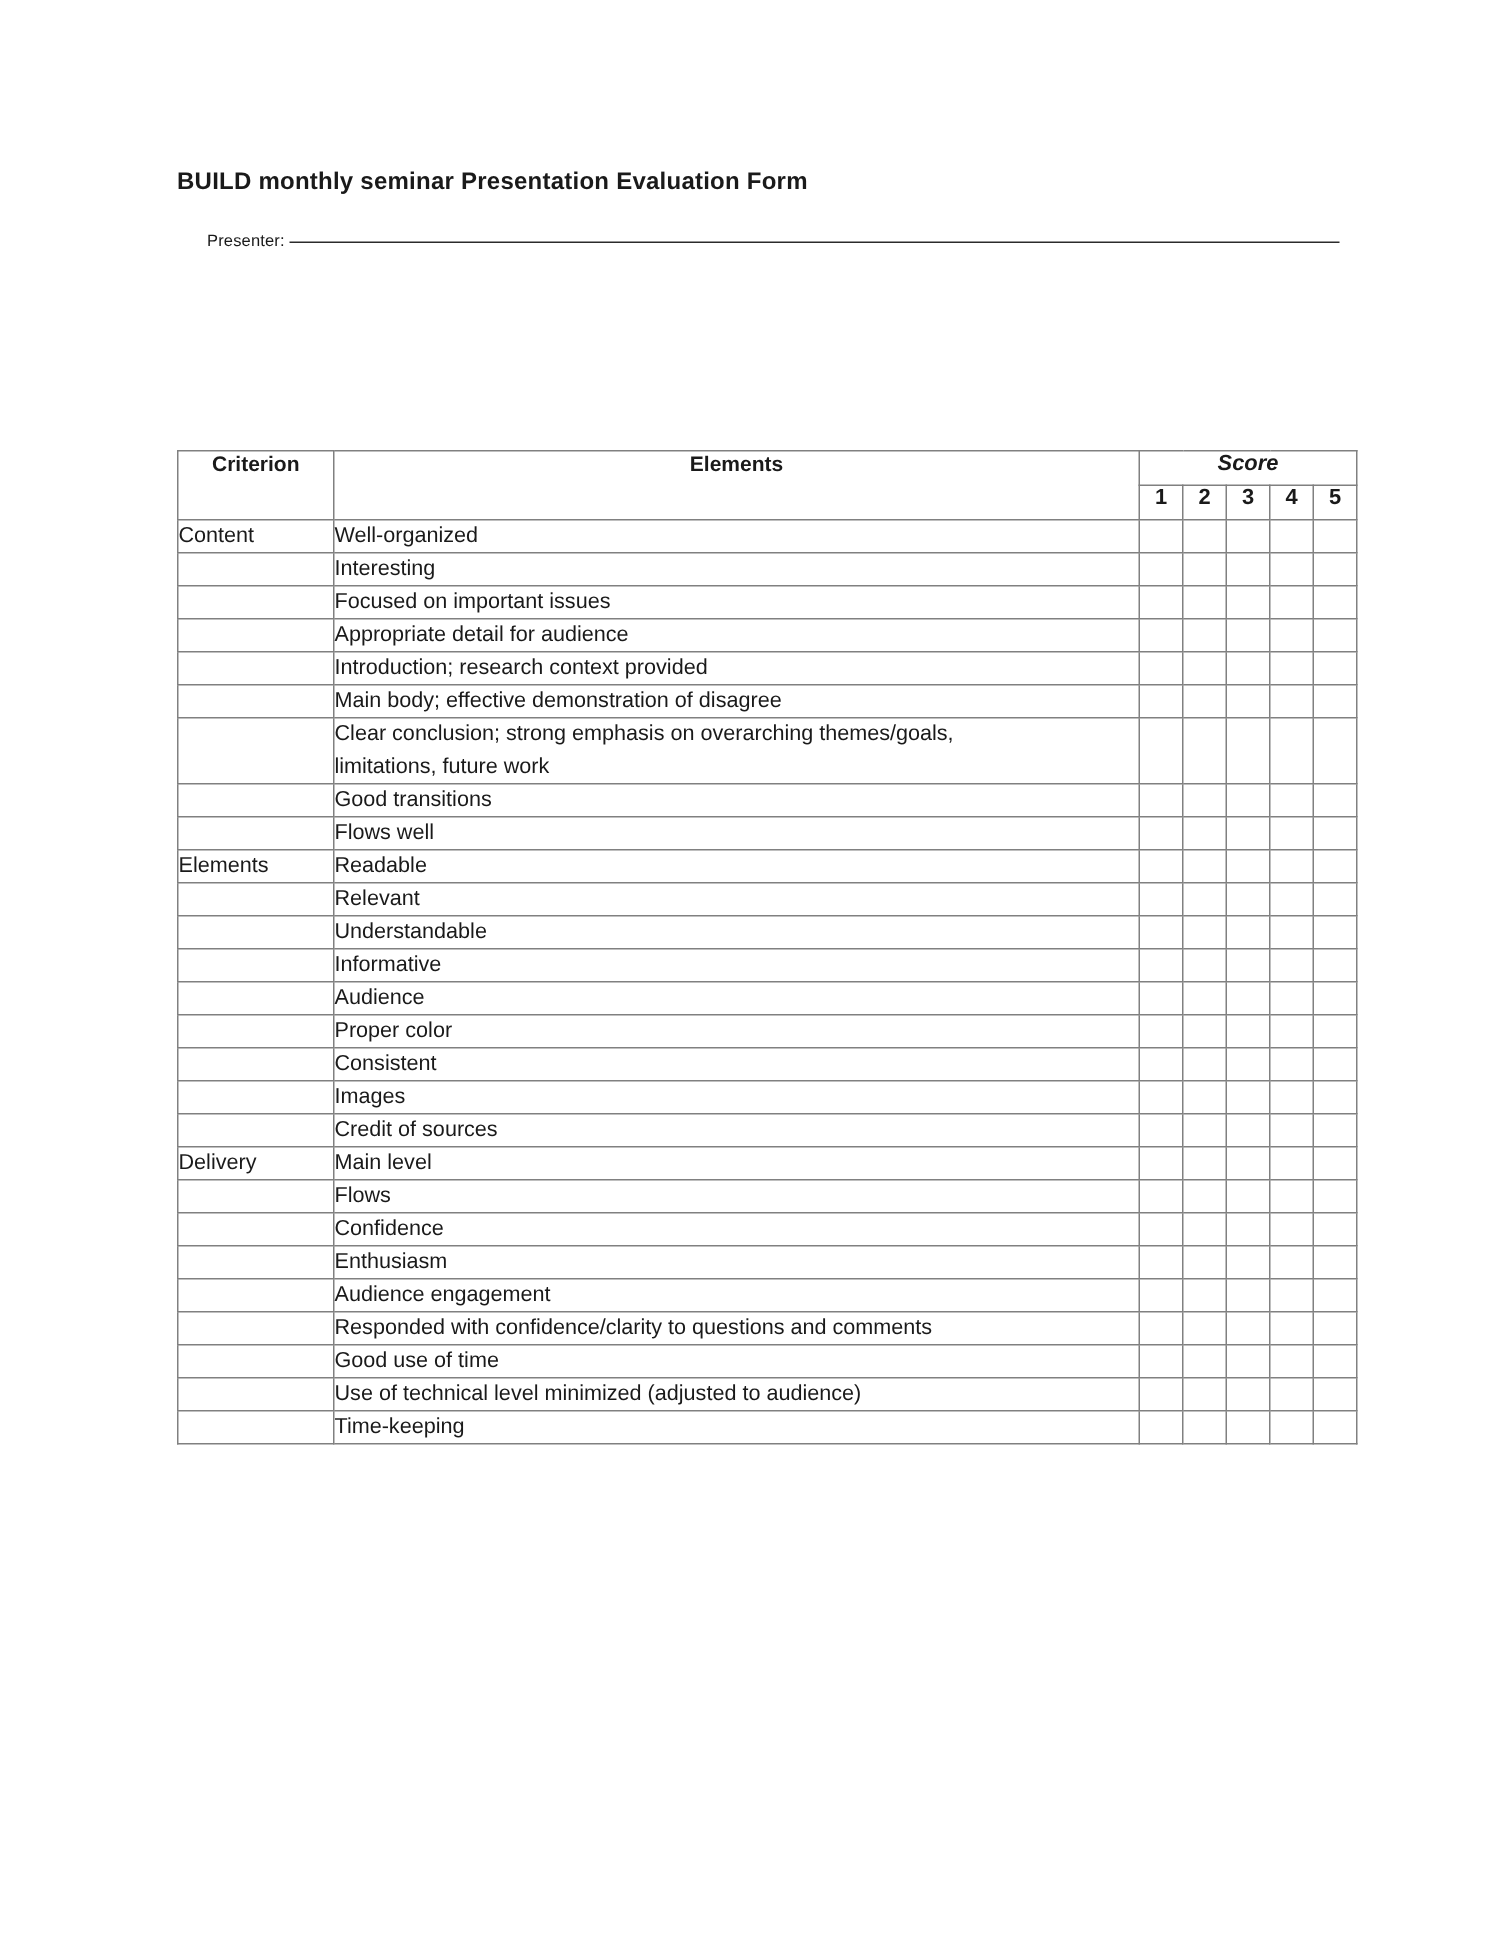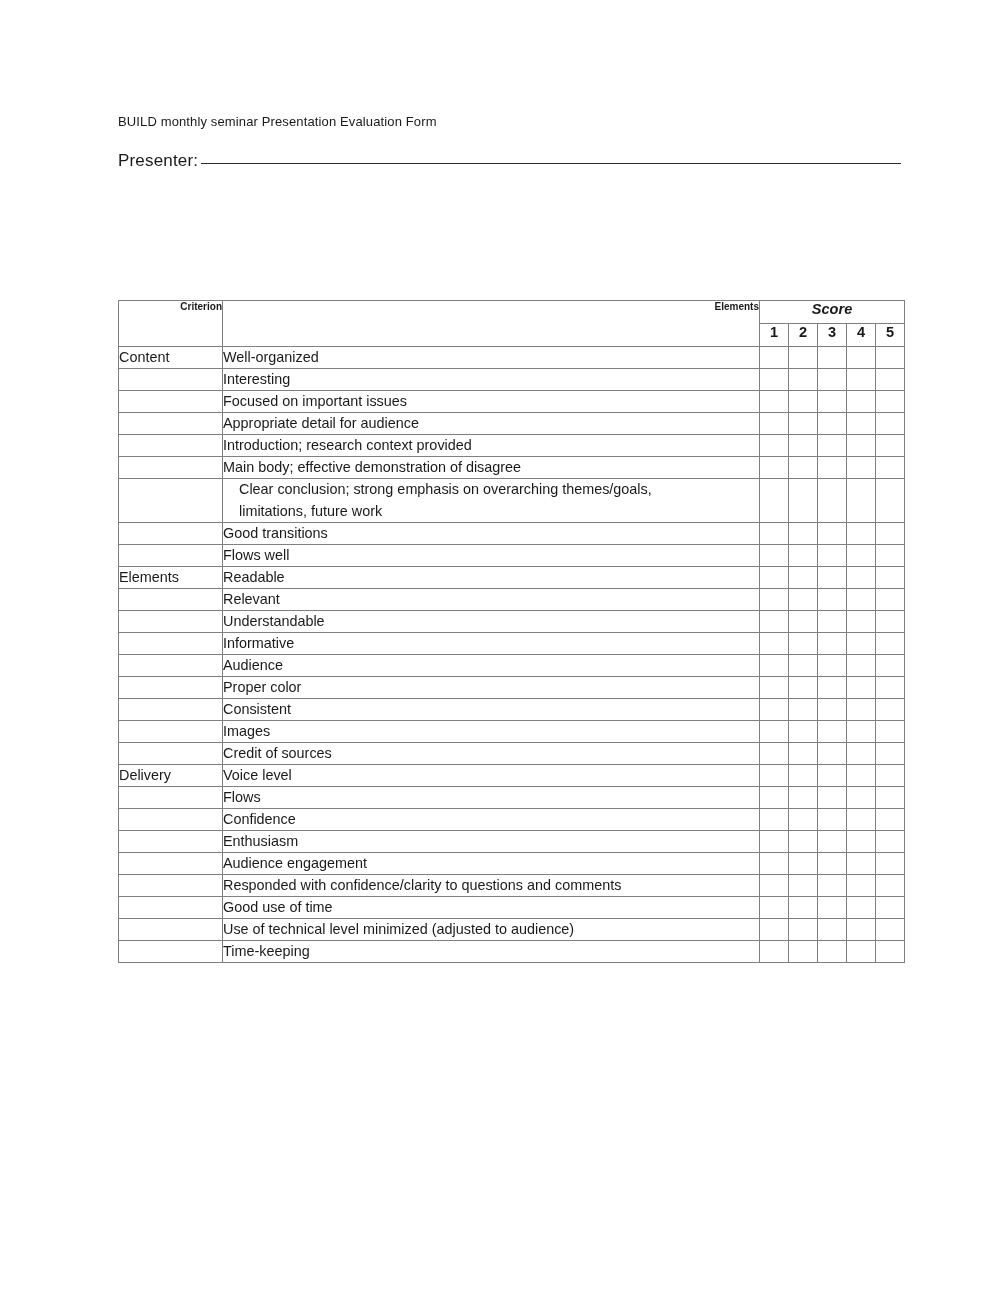--- a/index.html
+++ b/index.html
@@ -21,32 +21,34 @@
     box-sizing: border-box;
     padding: 0;
   }
   .doc-body {
     position: absolute;
     left: 118px;
     top: 112px;
     width: 786px;
   }
   .doc-title {
-    font-size: 13px;
+    font-size: 16px;
     line-height: 20px;
     letter-spacing: 0.01em;
     margin: 0 0 0 0;
     white-space: nowrap;
+    font-weight: bold;
   }
   .presenter-line {
     margin-top: 19px;
-    font-size: 17px;
+    font-size: 11px;
     line-height: 20px;
     white-space: nowrap;
     letter-spacing: 0.01em;
+    margin-left: 20px;
   }
   .presenter-label {
     display: inline;
   }
   .presenter-rule {
     display: inline-block;
     width: 700px;
     border-bottom: 1.6px solid #2b2b2b;
     vertical-align: 2px;
     margin-left: 3px;
@@ -78,25 +80,25 @@
     padding: 0;
     vertical-align: top;
   }
   col.c-criterion { width: 104px; }
   col.c-elements  { width: 537px; }
   col.c-score     { width: 29px; }
 
   th.hdr-criterion,
   th.hdr-elements {
     font-weight: bold;
-    text-align: right;
+    text-align: center;
     vertical-align: bottom;
     padding: 0 0 2px 8px;
     height: 44px;
-    font-size: 10px;
+    font-size: 14px;
   }
   th.hdr-score-group {
     font-weight: bold;
     text-align: center;
     vertical-align: middle;
     height: 22px;
     font-size: 14.6px;
     padding-bottom: 1px;
     font-style: italic;
   }
@@ -117,21 +119,20 @@
     height: 21px;
   }
   td.element-cell {
     padding: 1px 4px 1px 8px;
     vertical-align: top;
     line-height: 21px;
     height: 21px;
   }
   td.element-cell.two-line {
     line-height: 21.5px;
-    padding-left: 16px;
   }
   td.score-cell {
     height: 21px;
   }
   .elem-line { display: block; white-space: nowrap; }
 </style>
 </head>
 <body>
 
 <div class="page">
@@ -367,21 +368,21 @@
             </td>
             <td class="score-cell"></td>
             <td class="score-cell"></td>
             <td class="score-cell"></td>
             <td class="score-cell"></td>
             <td class="score-cell"></td>
           </tr>
           <tr>
             <td class="criterion-cell">Delivery</td>
             <td class="element-cell">
-              <span class="elem-line">Voice level</span>
+              <span class="elem-line">Main level</span>
             </td>
             <td class="score-cell"></td>
             <td class="score-cell"></td>
             <td class="score-cell"></td>
             <td class="score-cell"></td>
             <td class="score-cell"></td>
           </tr>
           <tr>
             <td class="criterion-cell"></td>
             <td class="element-cell">

